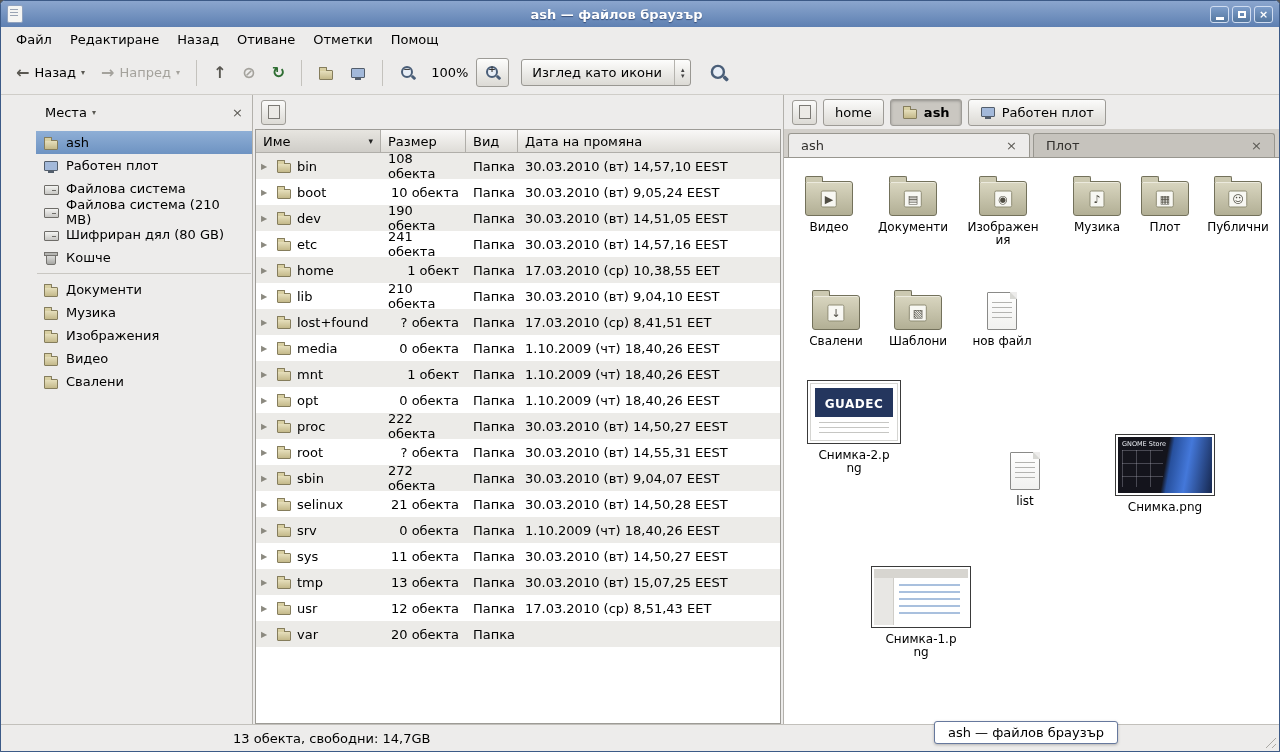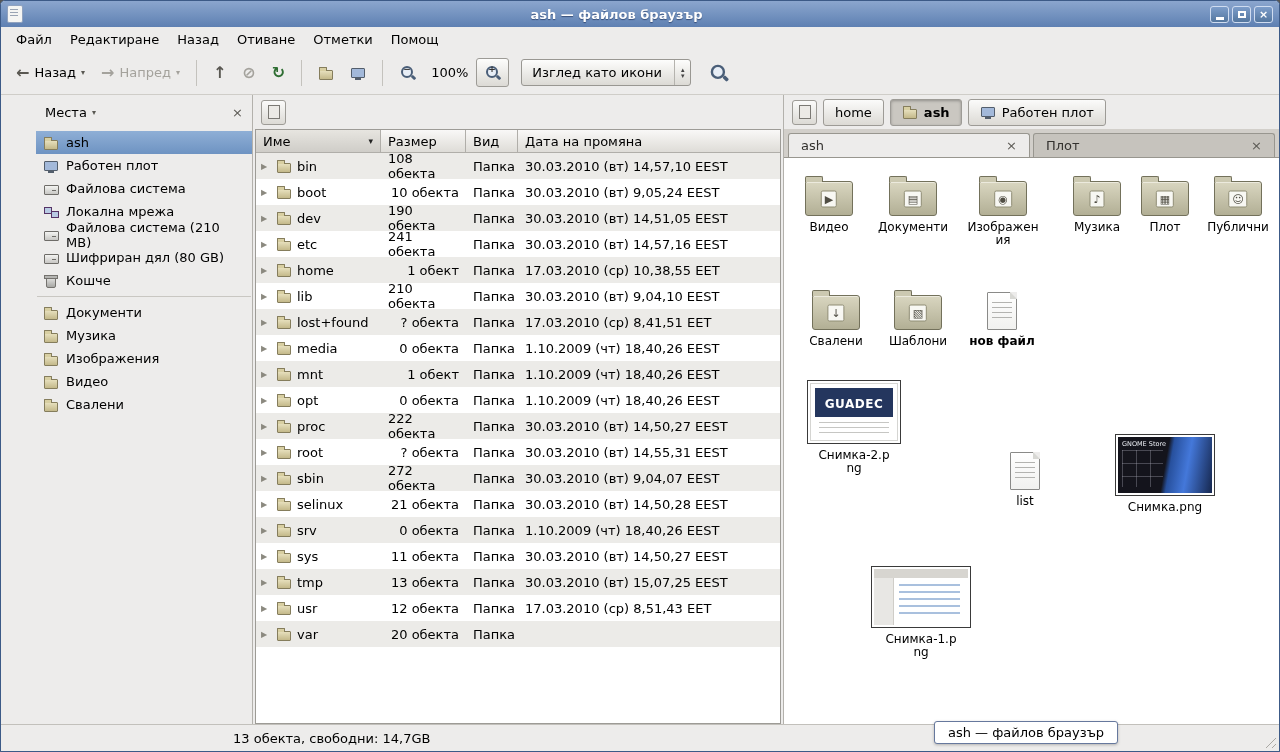--- a/index.html
+++ b/index.html
@@ -213,24 +213,20 @@
           </div>
           <div class="sb-item">
             <span class="sb-icon icon-desktop"></span>
             <span class="sb-label">Работен плот</span>
           </div>
           <div class="sb-item">
             <span class="sb-icon icon-drive"></span>
             <span class="sb-label">Файлова система</span>
           </div>
           <div class="sb-item">
-            <span class="sb-icon icon-network"></span>
-            <span class="sb-label">Локална мрежа</span>
-          </div>
-          <div class="sb-item">
             <span class="sb-icon icon-drive"></span>
             <span class="sb-label">Файлова система (210 MB)</span>
           </div>
           <div class="sb-item">
             <span class="sb-icon icon-drive"></span>
             <span class="sb-label">Шифриран дял (80 GB)</span>
           </div>
           <div class="sb-item">
             <span class="sb-icon icon-trash"></span>
             <span class="sb-label">Кошче</span>
@@ -546,21 +542,21 @@
               <span class="emblem">↓</span>
             </div>
             <div class="ivlabel">Свалени</div>
           </div>
           <div class="ivitem" style="left: 94px; top: 130px;">
             <div class="big-folder">
               <span class="emblem">▧</span>
             </div>
             <div class="ivlabel">Шаблони</div>
           </div>
-          <div class="ivitem" style="left: 178px; top: 130px; font-weight: bold;">
+          <div class="ivitem" style="left: 178px; top: 130px;">
             <div class="big-file"></div>
             <div class="ivlabel">нов файл</div>
           </div>
           <div class="ivitem" style="left: 15px; top: 222px; width: 110px;">
             <div class="thumb">
               <span class="art art-webpage">
                 <span class="art-text">GUADEC</span>
               </span>
             </div>
             <div class="ivlabel">Снимка-2.png</div>

